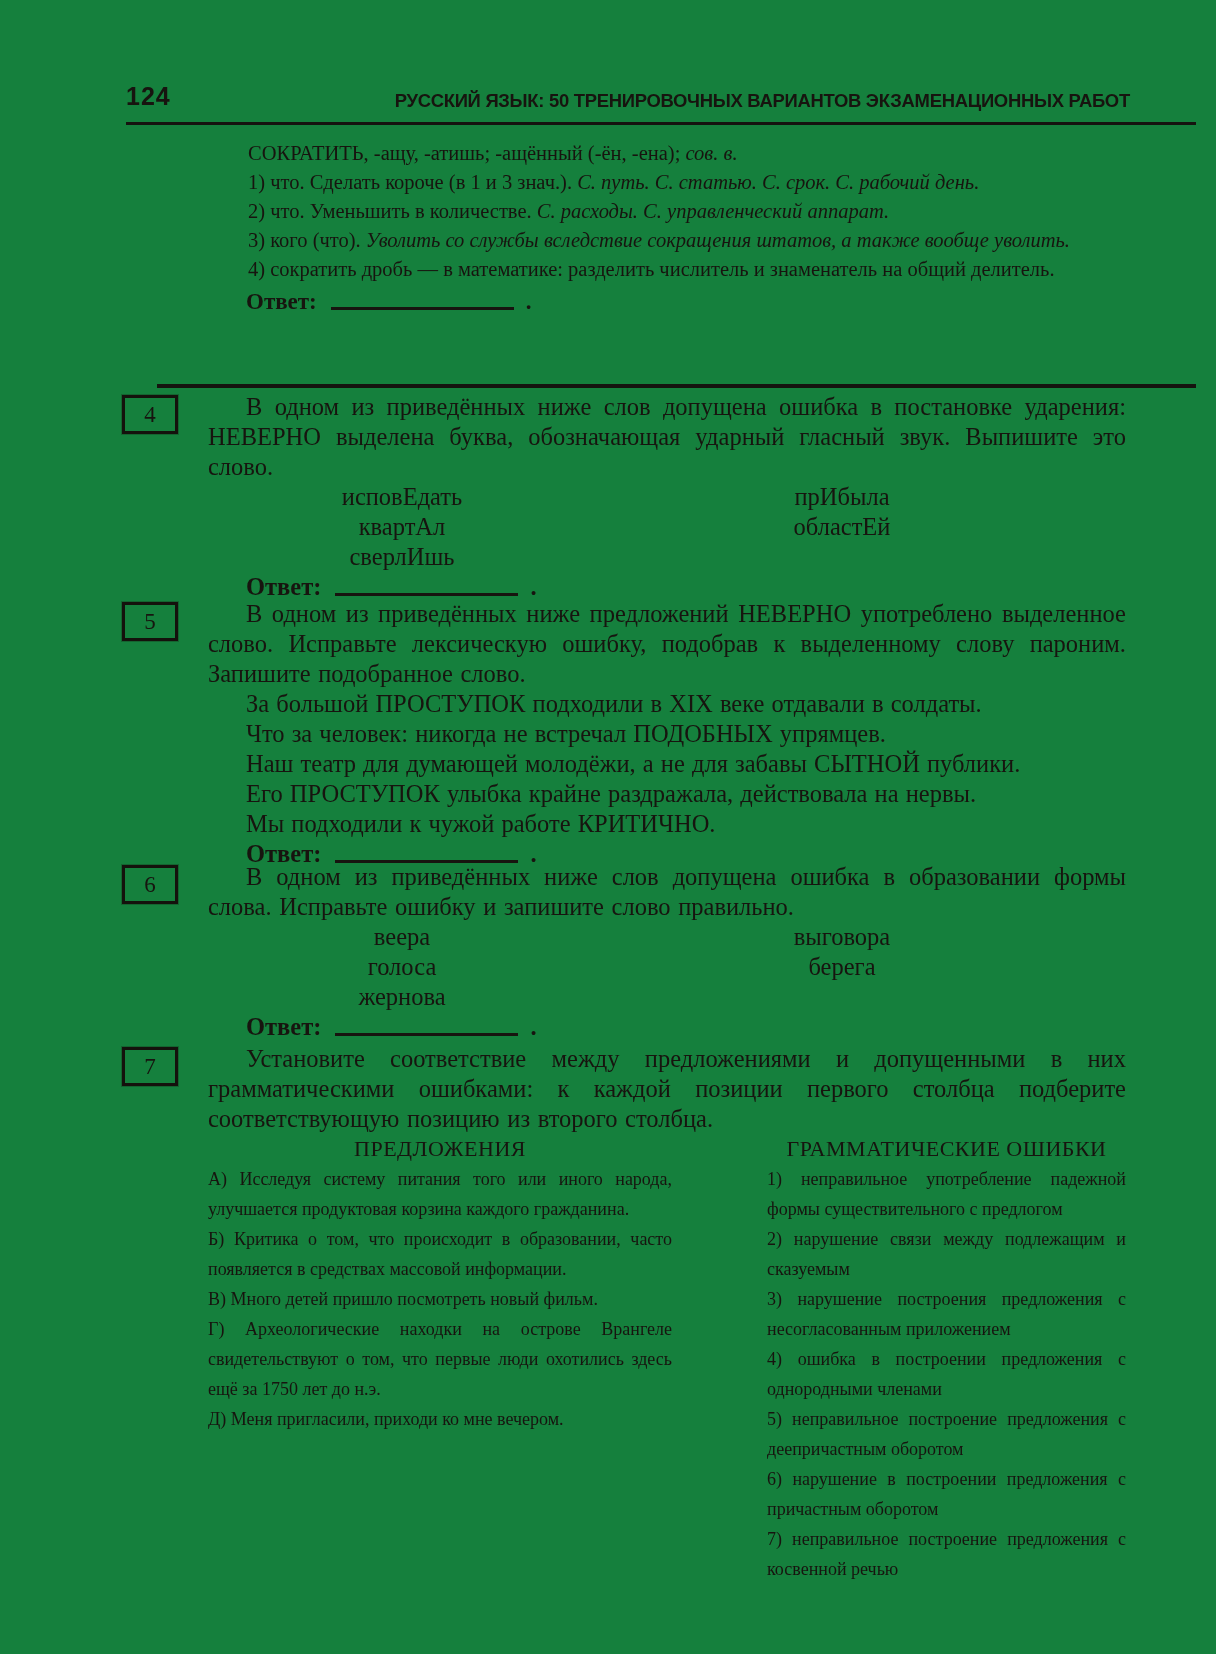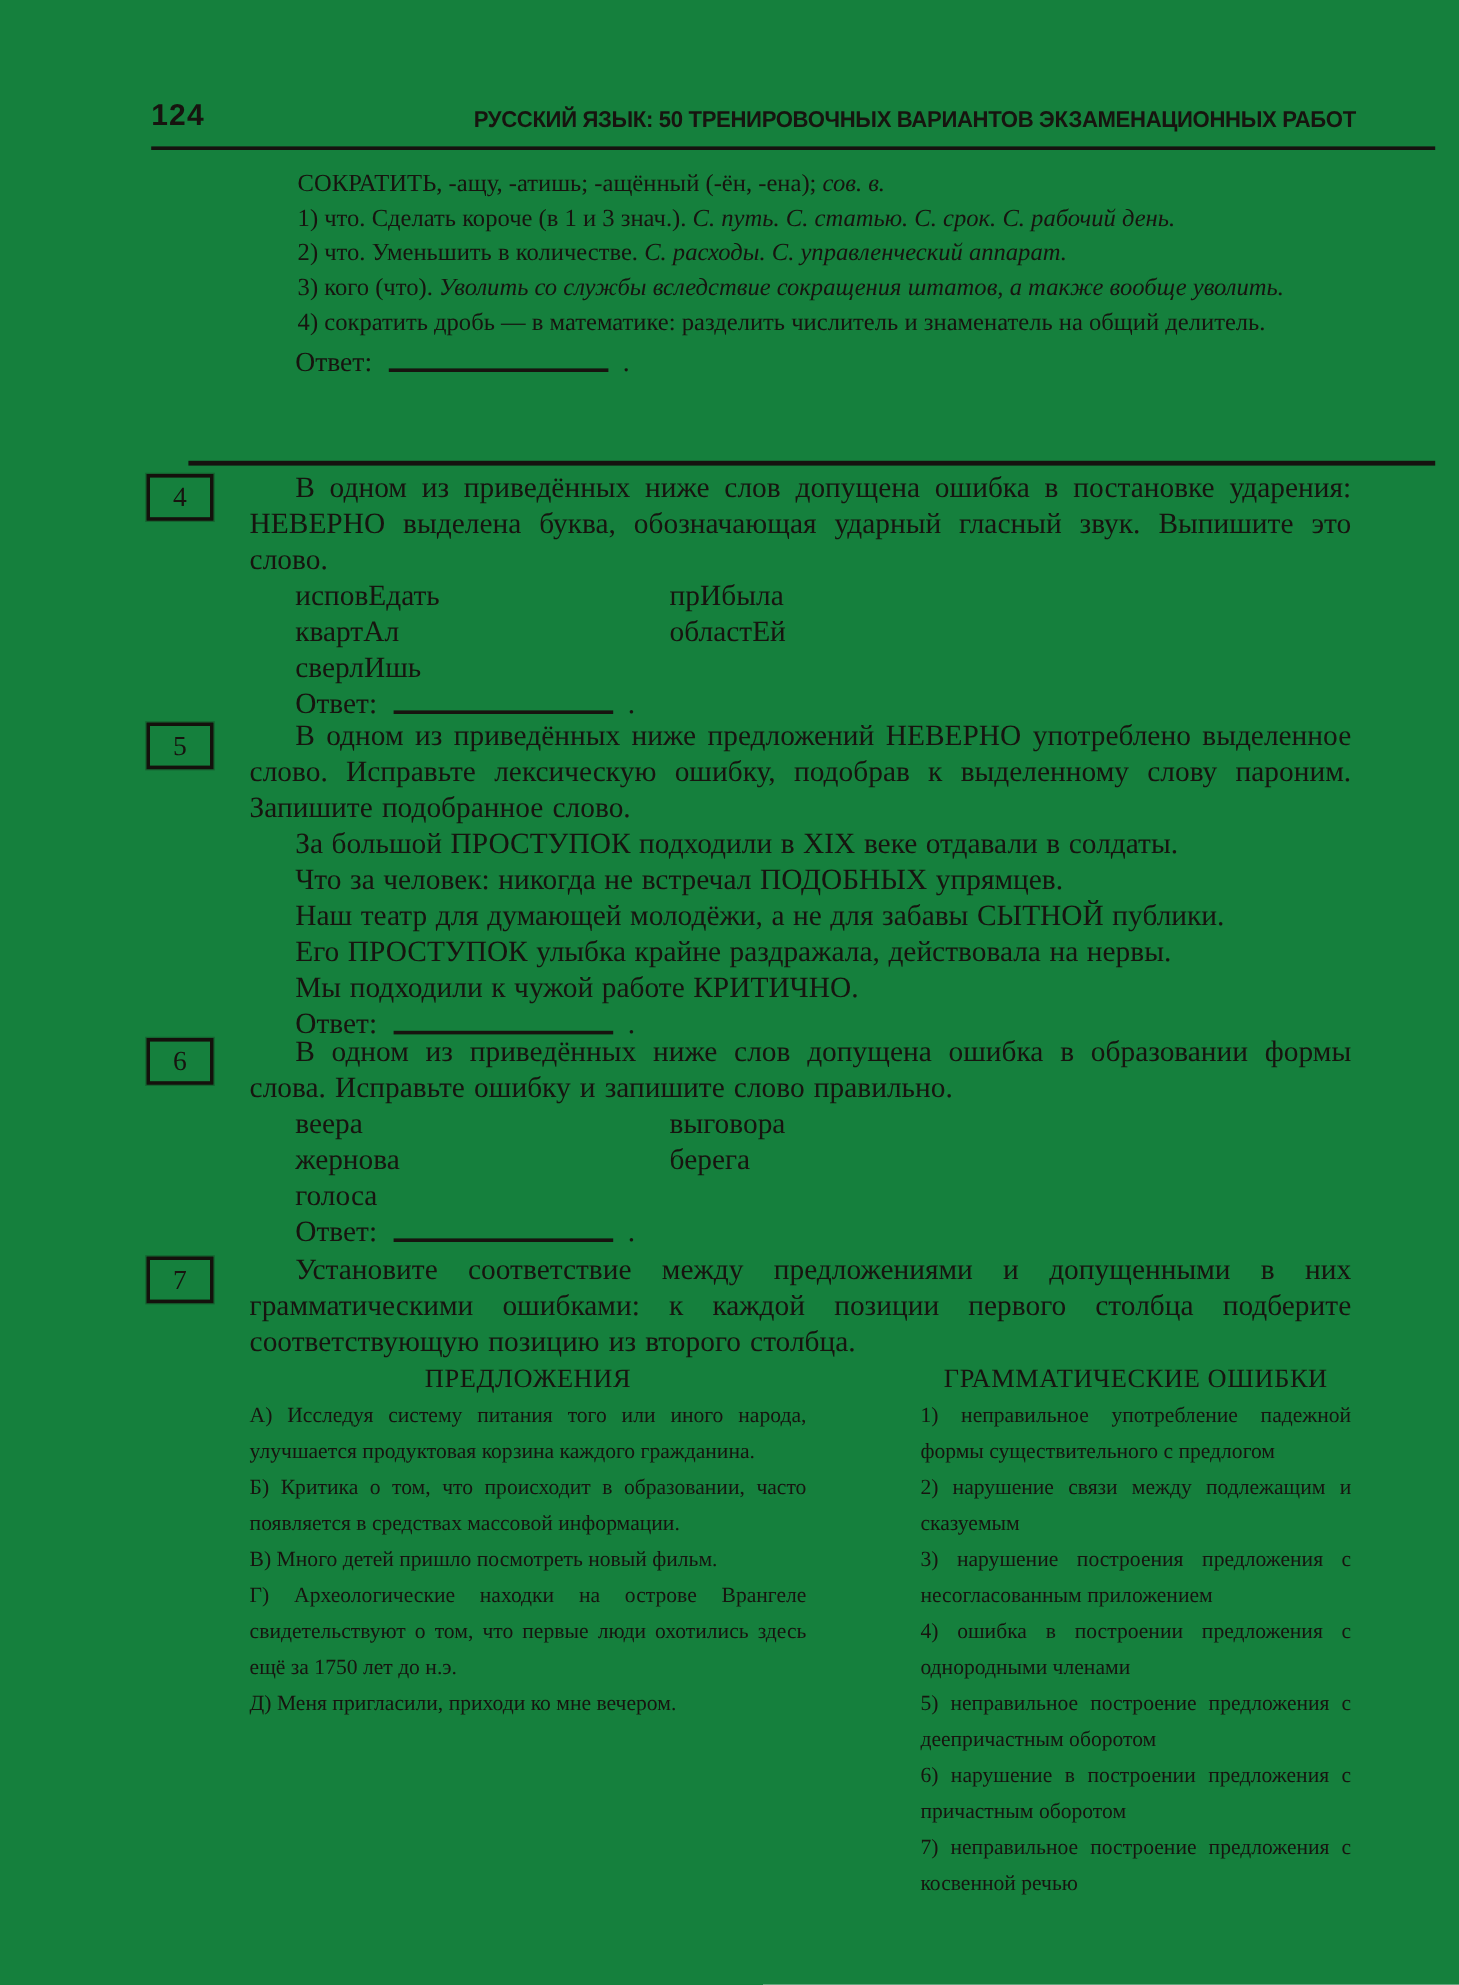--- a/index.html
+++ b/index.html
@@ -22,24 +22,24 @@
   
   .task{position:absolute;left:122px;width:1008px;font-size:24.5px;line-height:30px;}
   .numbox{position:absolute;left:0;top:3px;width:50px;height:33px;border:3px solid #14110c;
           text-align:center;font-size:23px;line-height:33px;box-shadow:0 0 0 1px rgba(20,17,12,.25);}
   .tbody{margin-left:86px;width:918px;}
   .task .p{margin:0;text-align:justify;text-indent:38px;word-spacing:1.5px;}
   .sent{margin:0;padding-left:38px;word-spacing:1px;}
   .cols{display:flex;}
   .colL{width:350px;padding-left:38px;box-sizing:border-box;}
   .colR{flex:1;}
-  .w{line-height:30px;}
+  .w{line-height:30px;text-align:center;}
 
   
-  .ans{margin:0;padding-left:38px;text-indent:0;}
+  .ans{margin:0;padding-left:38px;text-indent:0;font-weight:bold;}
   .blank{display:inline-block;width:183px;height:15px;border-bottom:3px solid #17140f;
          margin-left:14px;margin-right:12px;vertical-align:-1px;}
 
   
   .match{display:flex;margin-top:0;gap:40px;}
   .mcolL{width:464px;margin-right:55px;}
   .mcolR{flex:1;}
   .colhead{text-align:center;font-size:22px;letter-spacing:.5px;line-height:30px;margin:0;}
   .mi{margin:0;text-align:justify;font-size:18px;line-height:30px;}
 
@@ -98,22 +98,22 @@
     </div>
   </section>
 
   <section class="task" style="top:862px">
     <div class="numbox"><span>6</span></div>
     <div class="tbody">
       <p class="p"><span class="n">В одном из приведённых ниже слов допущена ошибка в образовании формы слова. </span><span class="b">Исправьте ошибку</span><span class="n"> и запишите слово правильно.</span></p>
       <div class="cols">
         <div class="colL">
           <div class="w">веера</div>
+          <div class="w">голоса</div>
           <div class="w">жернова</div>
-          <div class="w">голоса</div>
         </div>
         <div class="colR">
           <div class="w">выговора</div>
           <div class="w">берега</div>
         </div>
       </div>
       <p class="ans"><span>Ответ:</span><span class="blank"></span><span>.</span></p>
     </div>
   </section>
 

